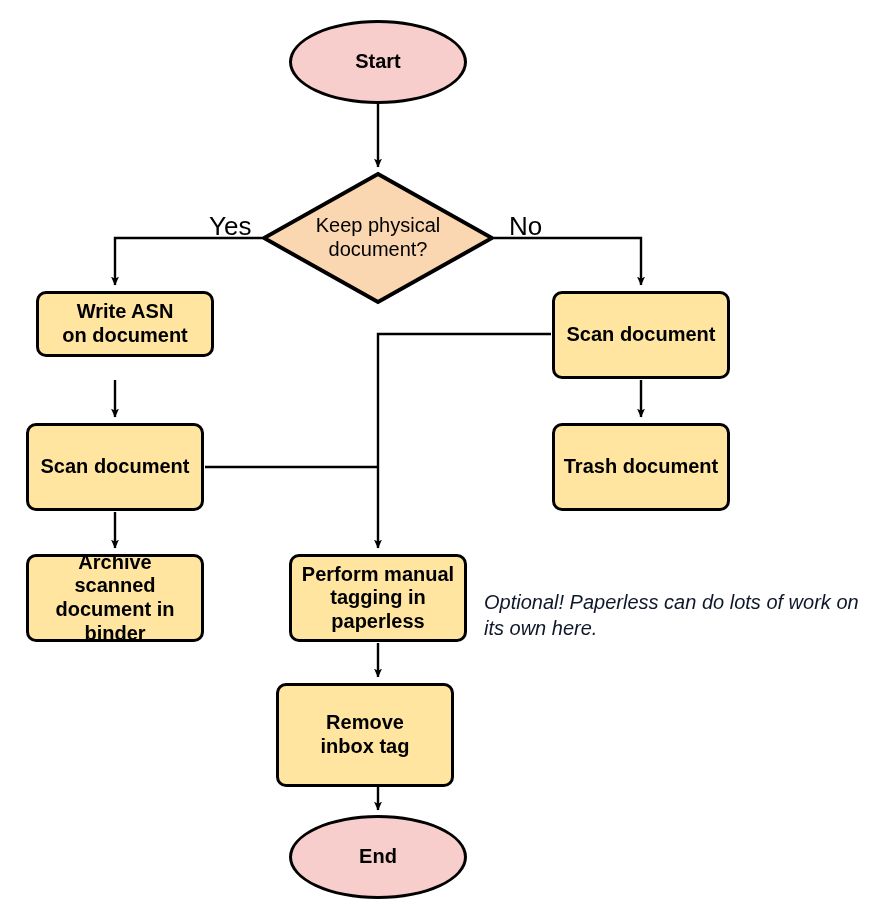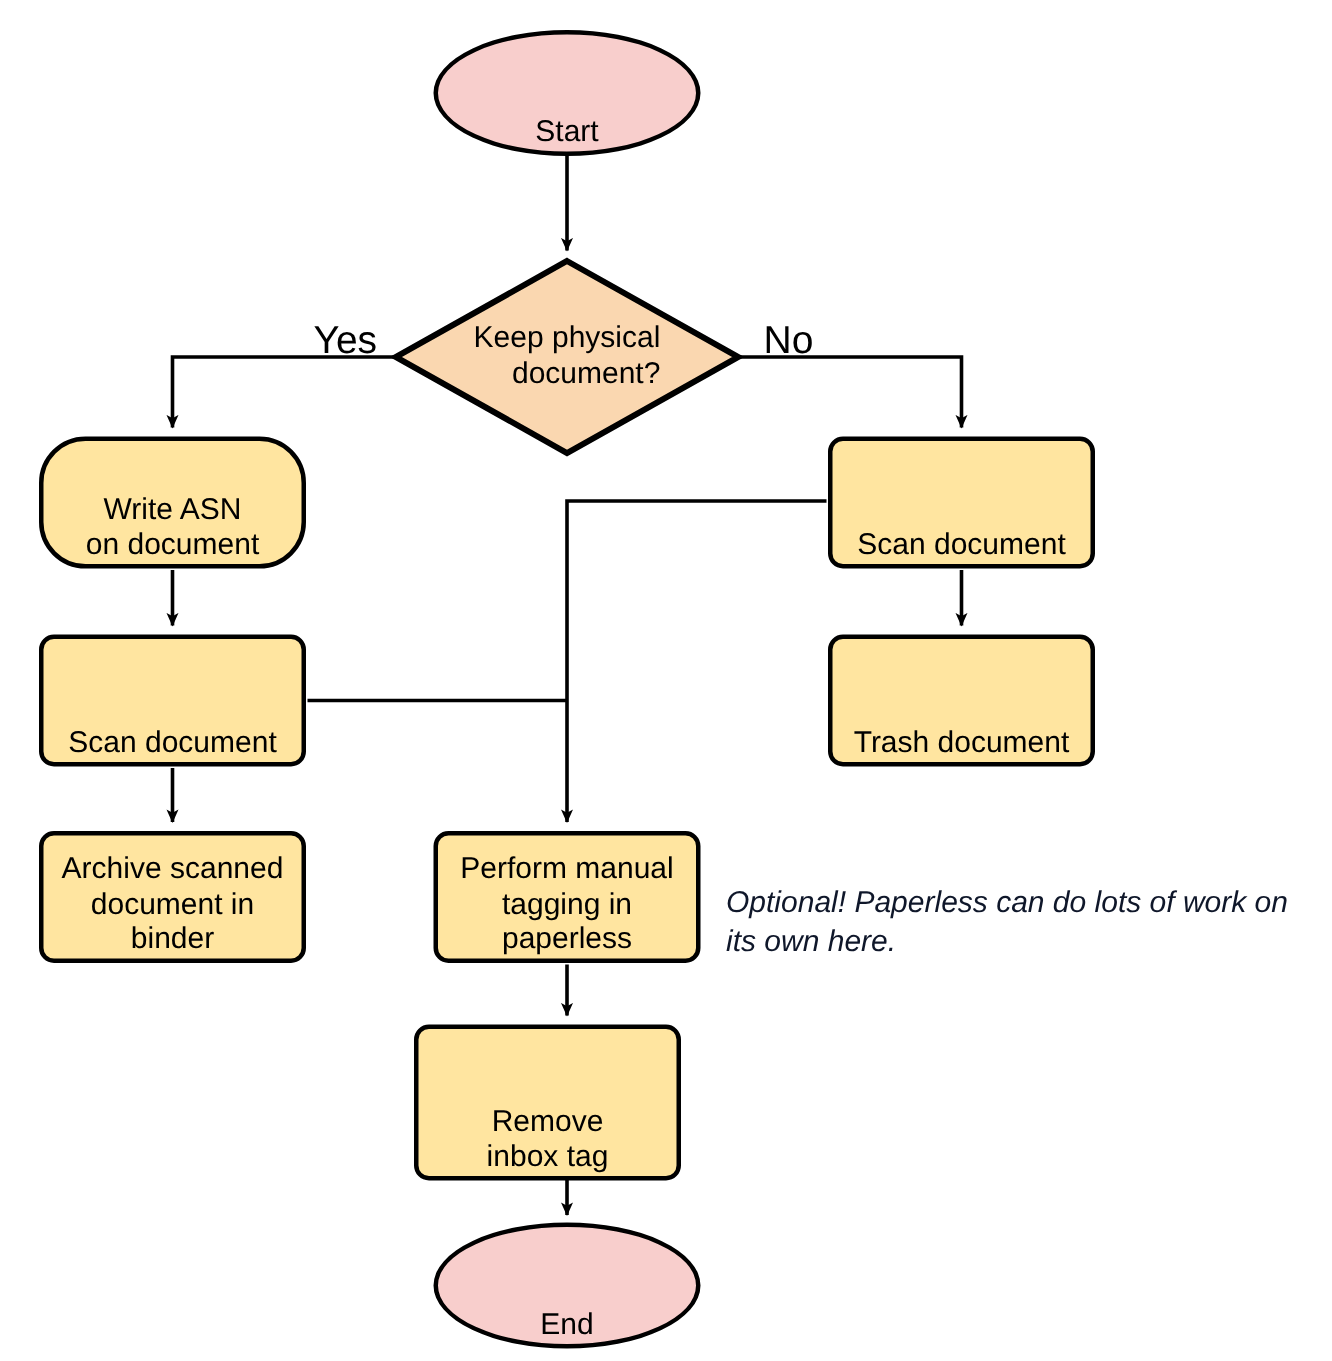--- a/index.html
+++ b/index.html
@@ -23,25 +23,26 @@
     position: absolute;
     left: 0;
     top: 0;
     width: 888px;
     height: 907px;
   }
   .node {
     position: absolute;
     box-sizing: border-box;
     display: flex;
-    align-items: flex-end;
+    align-items: center;
     justify-content: center;
     text-align: center;
     line-height: 1.18;
     z-index: 3;
+    font-weight: bold;
   }
   .node .node-label {
     display: block;
     white-space: pre-line;
     padding: 0 6px;
   }
   .terminator {
     border: 3px solid #000000;
     border-radius: 50%;
     background: #f8cecc;
@@ -64,21 +65,21 @@
   }
   .decision-text {
     position: absolute;
     left: 0;
     top: 0;
     width: 100%;
     height: 100%;
     display: flex;
     align-items: center;
     justify-content: center;
-    text-align: right;
+    text-align: center;
     font-size: 20px;
     line-height: 1.18;
     white-space: pre-line;
   }
   .edge-label {
     position: absolute;
     font-size: 26px;
     color: #000000;
     z-index: 4;
     white-space: nowrap;
@@ -134,21 +135,21 @@
     <svg class="decision-shape" width="234" height="134" viewBox="0 0 234 134">
       <polygon points="117,3 231,67 117,131 3,67" fill="#fad7b0" stroke="#000000" stroke-width="4" stroke-linejoin="miter"></polygon>
     </svg>
     <div class="decision-text">Keep physical
 document?</div>
   </div>
 
   <div class="edge-label" style="left:209px; top:211px;">Yes</div>
   <div class="edge-label" style="left:509px; top:211px;">No</div>
 
-  <div class="node process" style="left:26px; top:291px; width:178px; height:88px;border-radius:31px;">
+  <div class="node process" style="left:36px; top:291px; width:178px; height:66px;">
     <span class="node-label">Write ASN
 on document</span>
   </div>
 
   <div class="node process" style="left:26px; top:423px; width:178px; height:88px;">
     <span class="node-label">Scan document</span>
   </div>
 
   <div class="node process" style="left:26px; top:554px; width:178px; height:88px;">
     <span class="node-label">Archive scanned

